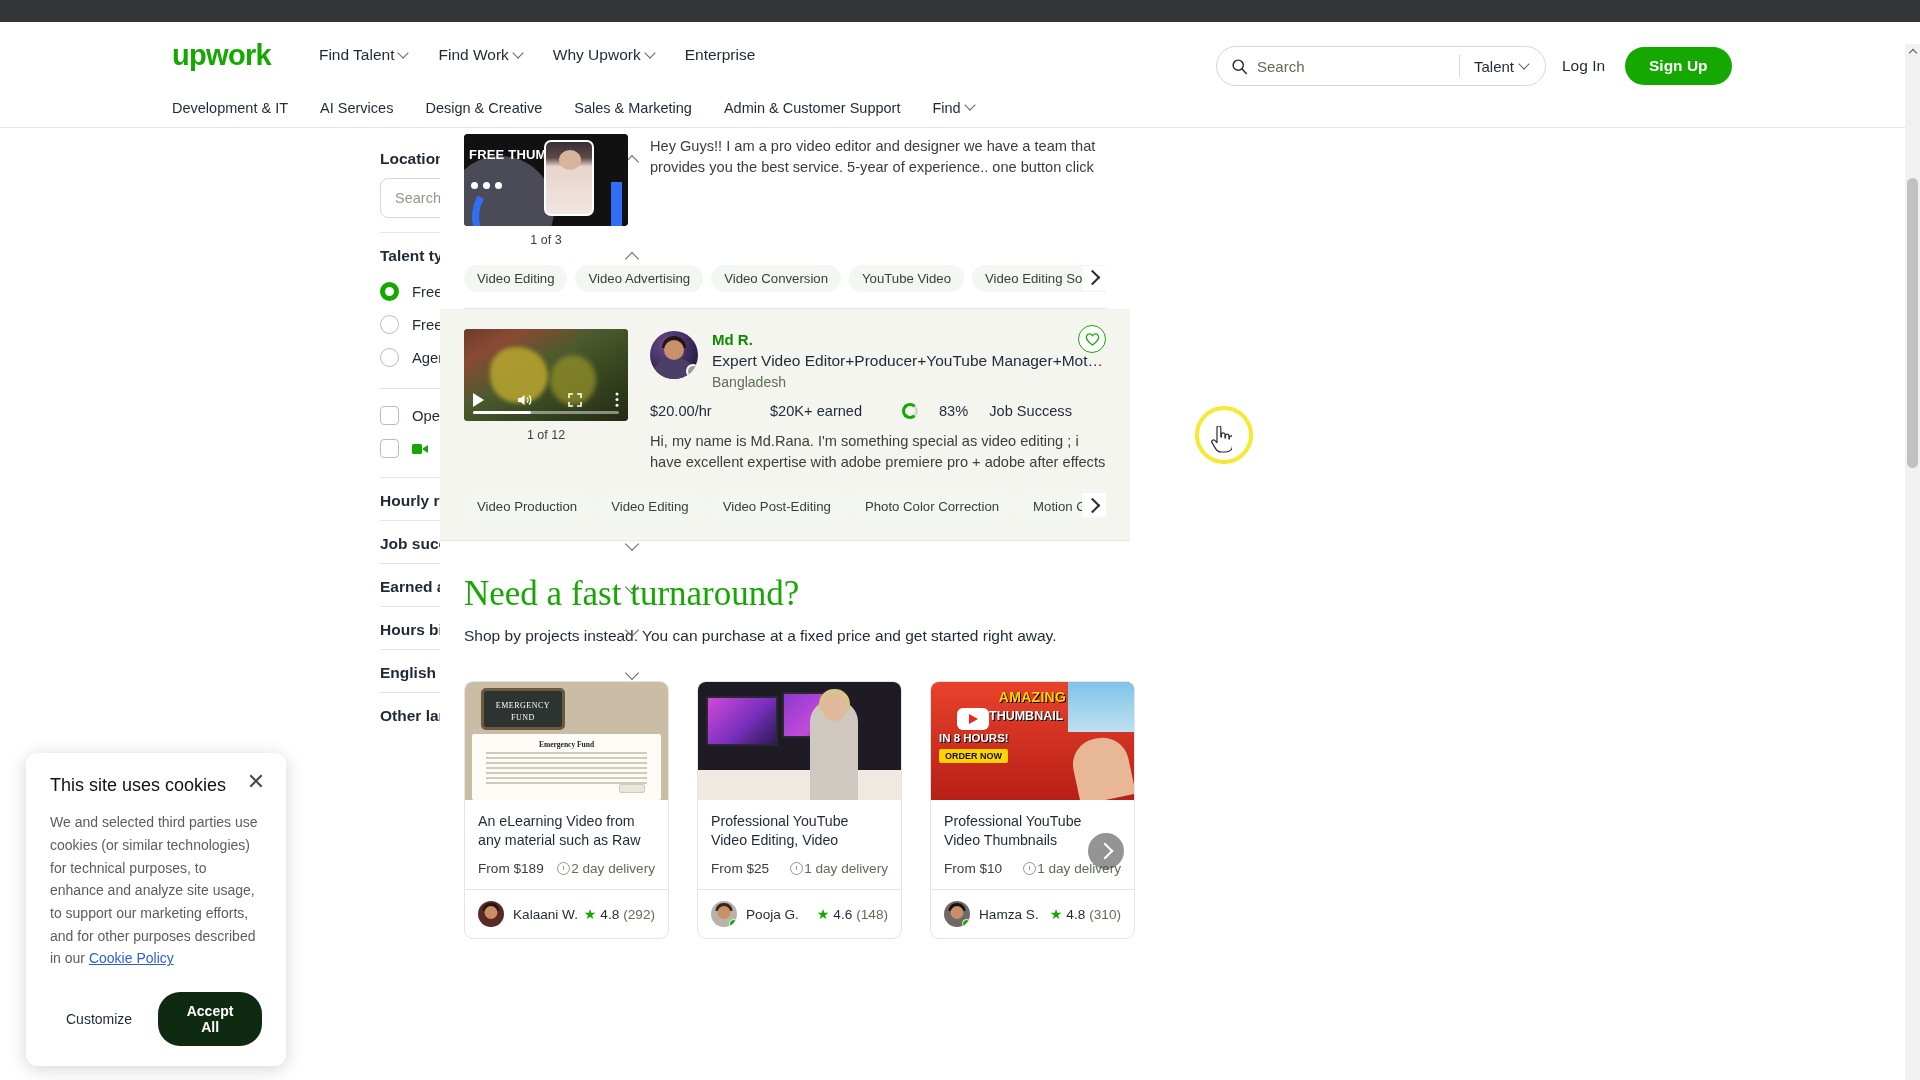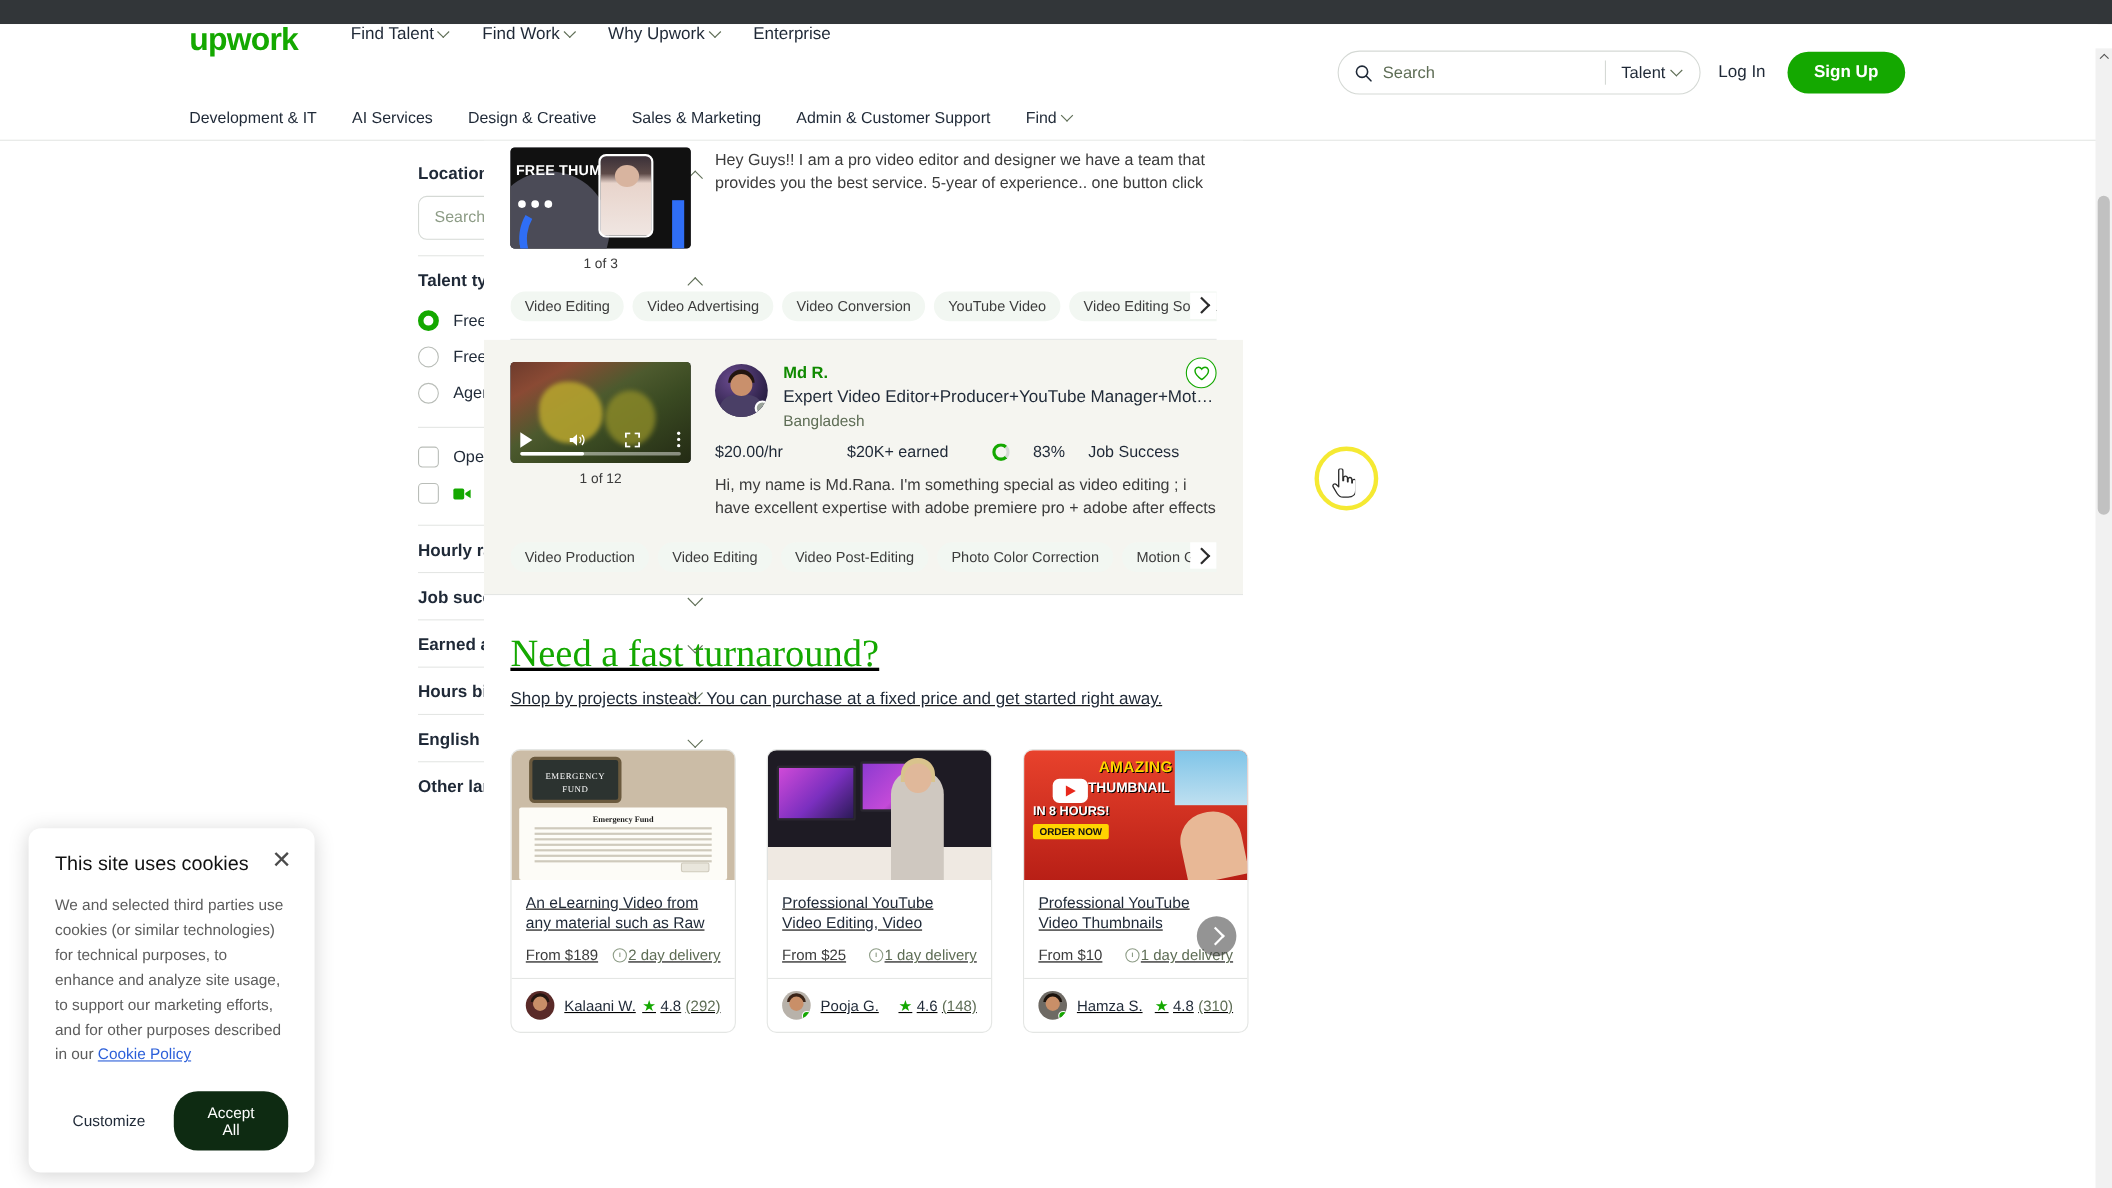--- a/index.html
+++ b/index.html
@@ -19,21 +19,21 @@
   
   .page {
     position: absolute; top: 22px; left: 0;
     width: 1920px; height: 1058px;
     background: #fff; overflow: hidden;
   }
 
   
   .hdr {
     position: relative; height: 66px; width: 1907px;
-    display: flex; align-items: flex-start; background: #fff;
+    display: flex; align-items: center; background: #fff;
   }
   .logo {
     margin-left: 172px; font-size: 29px; font-weight: 700;
     color: #14a800; letter-spacing: -.7px; line-height: 1;
   }
   .nav-main { display: flex; align-items: center; margin-left: 48px; gap: 30px; }
   .nav-main .nav-item {
     font-size: 15.5px; color: #1f2937; display: flex; align-items: center; gap: 5px;
     cursor: pointer; white-space: nowrap;
   }
@@ -276,21 +276,20 @@
   .tag-arrow::after {
     content: ""; width: 9px; height: 9px; border-right: 2px solid #2b2b2b;
     border-bottom: 2px solid #2b2b2b; transform: rotate(-45deg); display: block;
     margin-left: -3px;
   }
 
   
   .turn {
     background: #fff; padding: 34px 24px 0 24px; border-top: 1px solid #e4e6e4;
     margin-top: 0;
-    text-decoration: underline;
   }
   .turn h2 {
     font-family: "Liberation Serif", serif; font-size: 35px; font-weight: 400;
     color: #14a800; line-height: 1.1;
   }
   .turn p { font-size: 15.5px; color: #1f2937; margin-top: 14px; }
 
   .proj-row { display: flex; gap: 28px; margin-top: 36px; position: relative; }
   .proj-card {
     width: 205px; flex: none; border: 1px solid #e4e6e4; border-radius: 9px;
@@ -465,21 +464,21 @@
   .cookie a { color: #2b5fd9; text-decoration: underline; }
   .cookie-actions {
     display: flex; align-items: center; justify-content: flex-end; gap: 10px; margin-top: 22px;
   }
   .btn-custom {
     background: transparent; border: none; font-size: 14px; color: #1f2937;
     padding: 10px 16px; cursor: pointer; font-family: inherit;
   }
   .btn-accept {
     background: #0e2b12; color: #fff; border: none; border-radius: 22px;
-    padding: 11px 28px; font-size: 14px; font-weight: 400; cursor: pointer;
+    padding: 11px 28px; font-size: 14px; font-weight: 700; cursor: pointer;
     font-family: inherit;
   }
 
   
   .cursor-ring {
     position: absolute; left: 1195px; top: 384px; width: 58px; height: 58px;
     border-radius: 50%; border: 4px solid #f5e932; z-index: 30; pointer-events: none;
   }
   .cursor-hand {
     position: absolute; left: 1210px; top: 404px; z-index: 31; pointer-events: none;

